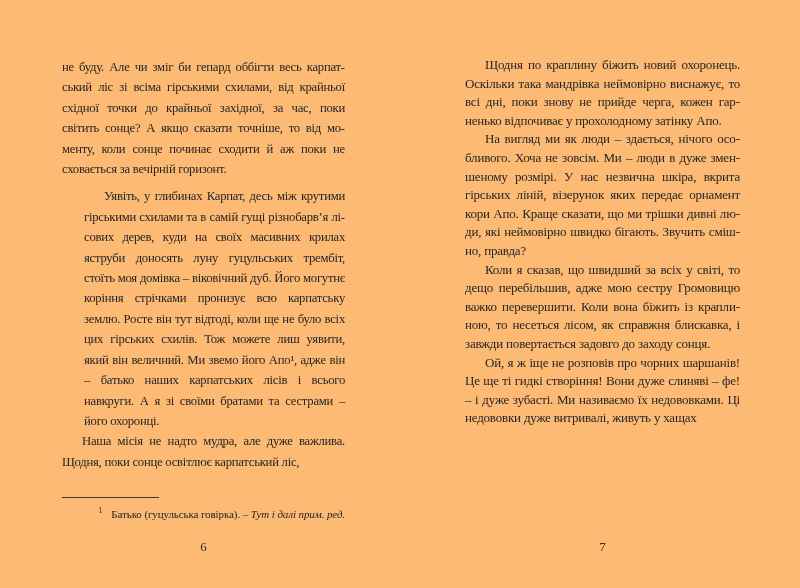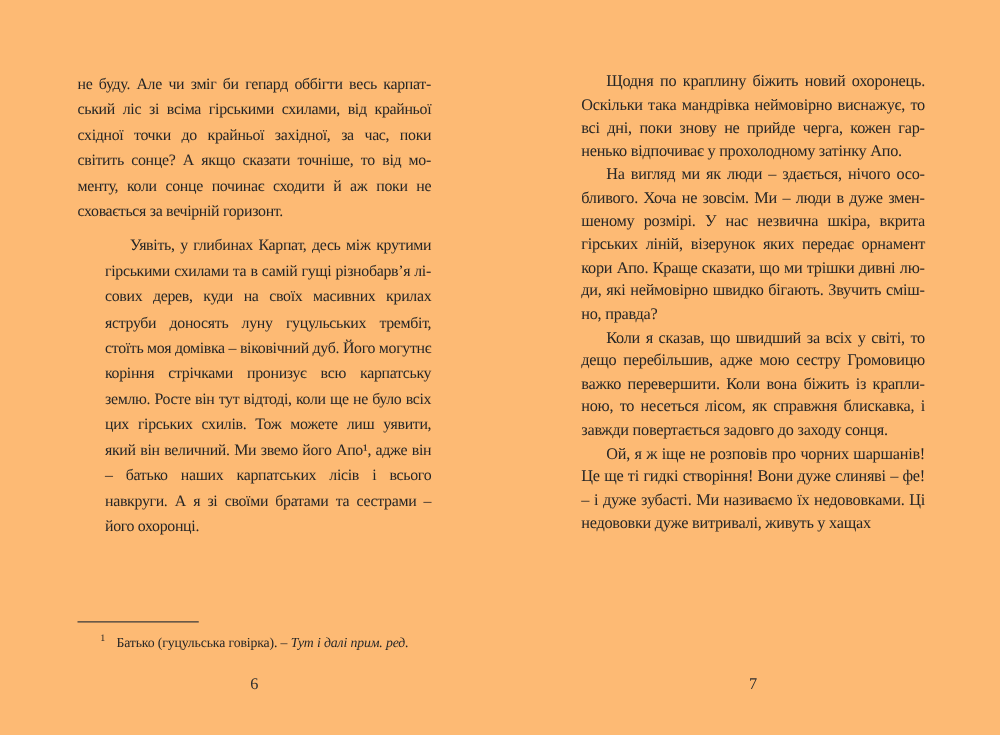--- a/index.html
+++ b/index.html
@@ -38,21 +38,21 @@
   .para { text-indent: 20px; }
   .para.no-indent { text-indent: 0; }
   .para.gap-above { margin-top: 7px; margin-left: 22px; }
 
   .footnote-area { position: absolute; left: 0; top: 497px; width: 100%; }
   .footnote-rule { width: 97px; height: 1px; background: #3a3a3a; margin-bottom: 6px; }
   .footnote-text {
     font-size: 11px;
     line-height: 13px;
     letter-spacing: -0.1px;
-    text-align: center;
+    text-align: right;
   }
   .footnote-text sup { font-size: 8px; margin-right: 9px; }
   .footnote-text em { font-style: italic; }
 
   .page-number {
     position: absolute; top: 539px; left: 0;
     width: 100%;
     text-align: center;
     font-size: 13px;
     color: #2e2e2e;
@@ -64,20 +64,21 @@
 <div class="spread">
 
   <section class="page page-left">
     <div class="body-text" lang="uk">
 
         <p class="para no-indent">не буду. Але чи зміг би гепард оббігти весь карпат­ський ліс зі всіма гірськими схилами, від крайньої східної точки до крайньої західної, за час, поки світить сонце? А якщо сказати точніше, то від мо­менту, коли сонце починає сходити й аж поки не сховається за вечірній горизонт.</p>
 
 
         <p class="para gap-above">Уявіть, у глибинах Карпат, десь між крутими гірськими схилами та в самій гущі різнобарв’я лі­сових дерев, куди на своїх масивних крилах ястру­би доносять луну гуцульських трембіт, стоїть моя домівка – віковічний дуб. Його могутнє коріння стрічками пронизує всю карпатську землю. Росте він тут відтоді, коли ще не було всіх цих гірських схилів. Тож можете лиш уявити, який він велич­ний. Ми звемо його Апо¹, адже він – батько наших карпатських лісів і всього навкруги. А я зі своїми братами та сестрами – його охоронці.</p>
 
+        <p class="para">Наша місія не надто мудра, але дуже важли­ва. Щодня, поки сонце освітлює карпатський ліс,</p>
       </div>
 
     <div class="footnote-area">
       <div class="footnote-rule"></div>
       <p class="footnote-text"><sup>1</sup><span>Батько (гуцульська говірка). – </span><em>Тут і далі прим. ред.</em></p>
     </div>
 
     <div class="page-number">6</div>
   </section>
 

